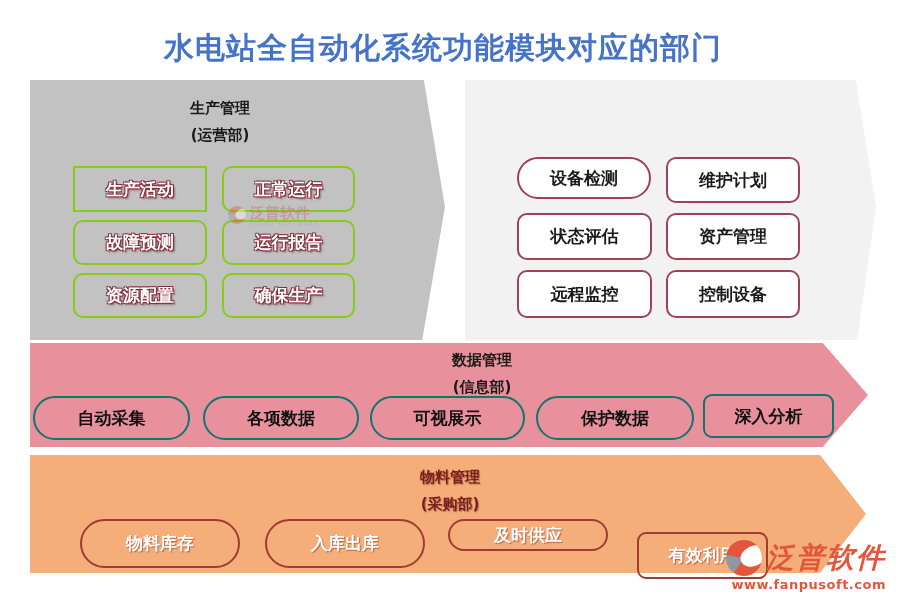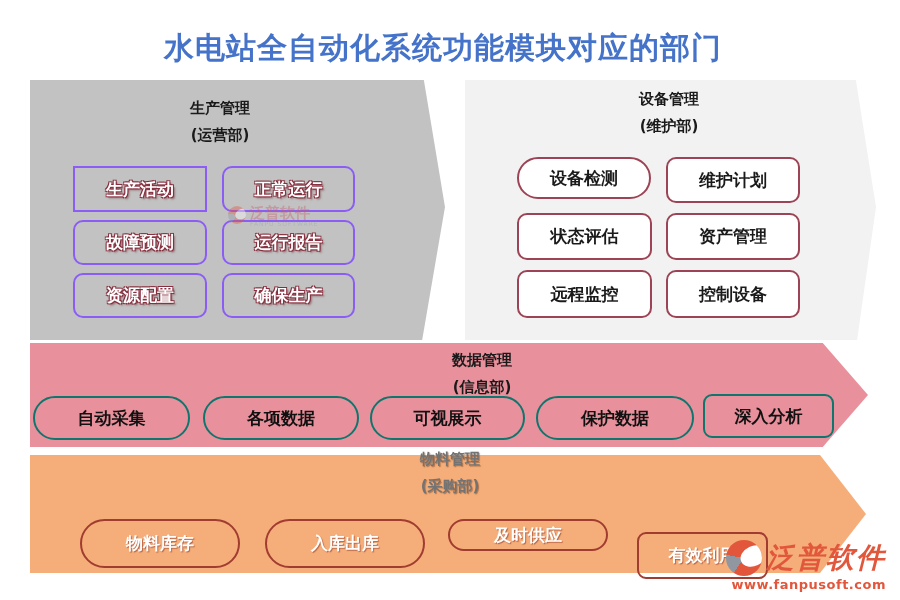--- a/index.html
+++ b/index.html
@@ -18,27 +18,27 @@
   .band-data { left:30px; top:343px; width:838px; height:104px; background:#e8909b;
       clip-path:polygon(0 0, 94.6% 0, 100% 50%, 94.6% 100%, 0 100%); }
   .band-material { left:30px; top:455px; width:836px; height:118px; background:#f5ae79;
       clip-path:polygon(0 0, 94.5% 0, 100% 50%, 94.5% 100%, 0 100%); }
 
   .hdr { position:absolute; text-align:center; font-size:15px; font-weight:bold;
          line-height:27px; color:#1a1a1a; white-space:pre-line; }
   .hdr-production { left:30px; top:95px; width:380px; }
   .hdr-equipment { left:465px; top:86px; width:408px; }
   .hdr-data { left:0; top:347px; width:900px;margin-left:32px; }
-  .hdr-material { left:0; top:446px; width:900px; color:#737373;
+  .hdr-material { left:0; top:464px; width:900px; color:#7f1d1d;
       text-shadow:1px 1px 1px rgba(120,70,40,.55); }
 
   .chip { position:absolute; display:flex; align-items:center; justify-content:center;
           font-size:17px; font-weight:bold; }
 
-  .chip-gray { border:2px solid #8b5cf6; border-radius:10px; color:#ffffff;
+  .chip-gray { border:2px solid #84cc16; border-radius:10px; color:#ffffff;
       text-shadow:-1px -1px 0 #86303f, 1px -1px 0 #86303f, -1px 1px 0 #86303f,
                    1px 1px 0 #86303f, 2px 2px 2px rgba(110,40,50,.55); }
   .chip-gray.square { border-radius:0; }
 
   .chip-white { background:#ffffff; border:2px solid #9c4455; border-radius:10px; color:#1a1a1a; }
 
   .chip-pink { border:2px solid #0f766e; border-radius:24px; color:#111111; }
   .chip-pink.rect { border-radius:9px; }
 
   .chip-orange { border:2px solid #a13c31; border-radius:26px; color:#ffffff;
@@ -83,21 +83,20 @@
 
   <div class="wm-small">
     <span class="logo-ball"></span>
     <span class="wm-txt">
       <div class="wm-cn">泛普软件</div>
       <div class="wm-en">FANPU SOFTWARE</div>
     </span>
   </div>
 
   <div class="shape block-equipment"></div>
-  <div class="hdr hdr-equipment"><span>设备管理</span><br><span>(维护部)</span></div>
 
   <div class="chip chip-white" style="left:517px;top:157px;width:134px;height:42px;border-radius:21px;">设备检测</div>
   <div class="chip chip-white" style="left:666px;top:157px;width:134px;height:46px;">维护计划</div>
   <div class="chip chip-white" style="left:517px;top:213px;width:135px;height:47px;">状态评估</div>
   <div class="chip chip-white" style="left:666px;top:213px;width:134px;height:47px;">资产管理</div>
   <div class="chip chip-white" style="left:666px;top:270px;width:134px;height:48px;">控制设备</div>
   <div class="chip chip-white" style="left:517px;top:270px;width:135px;height:48px;">远程监控</div>
 
   <div class="shape band-data"></div>
   <div class="hdr hdr-data"><span>数据管理</span><br><span>(信息部)</span></div>

